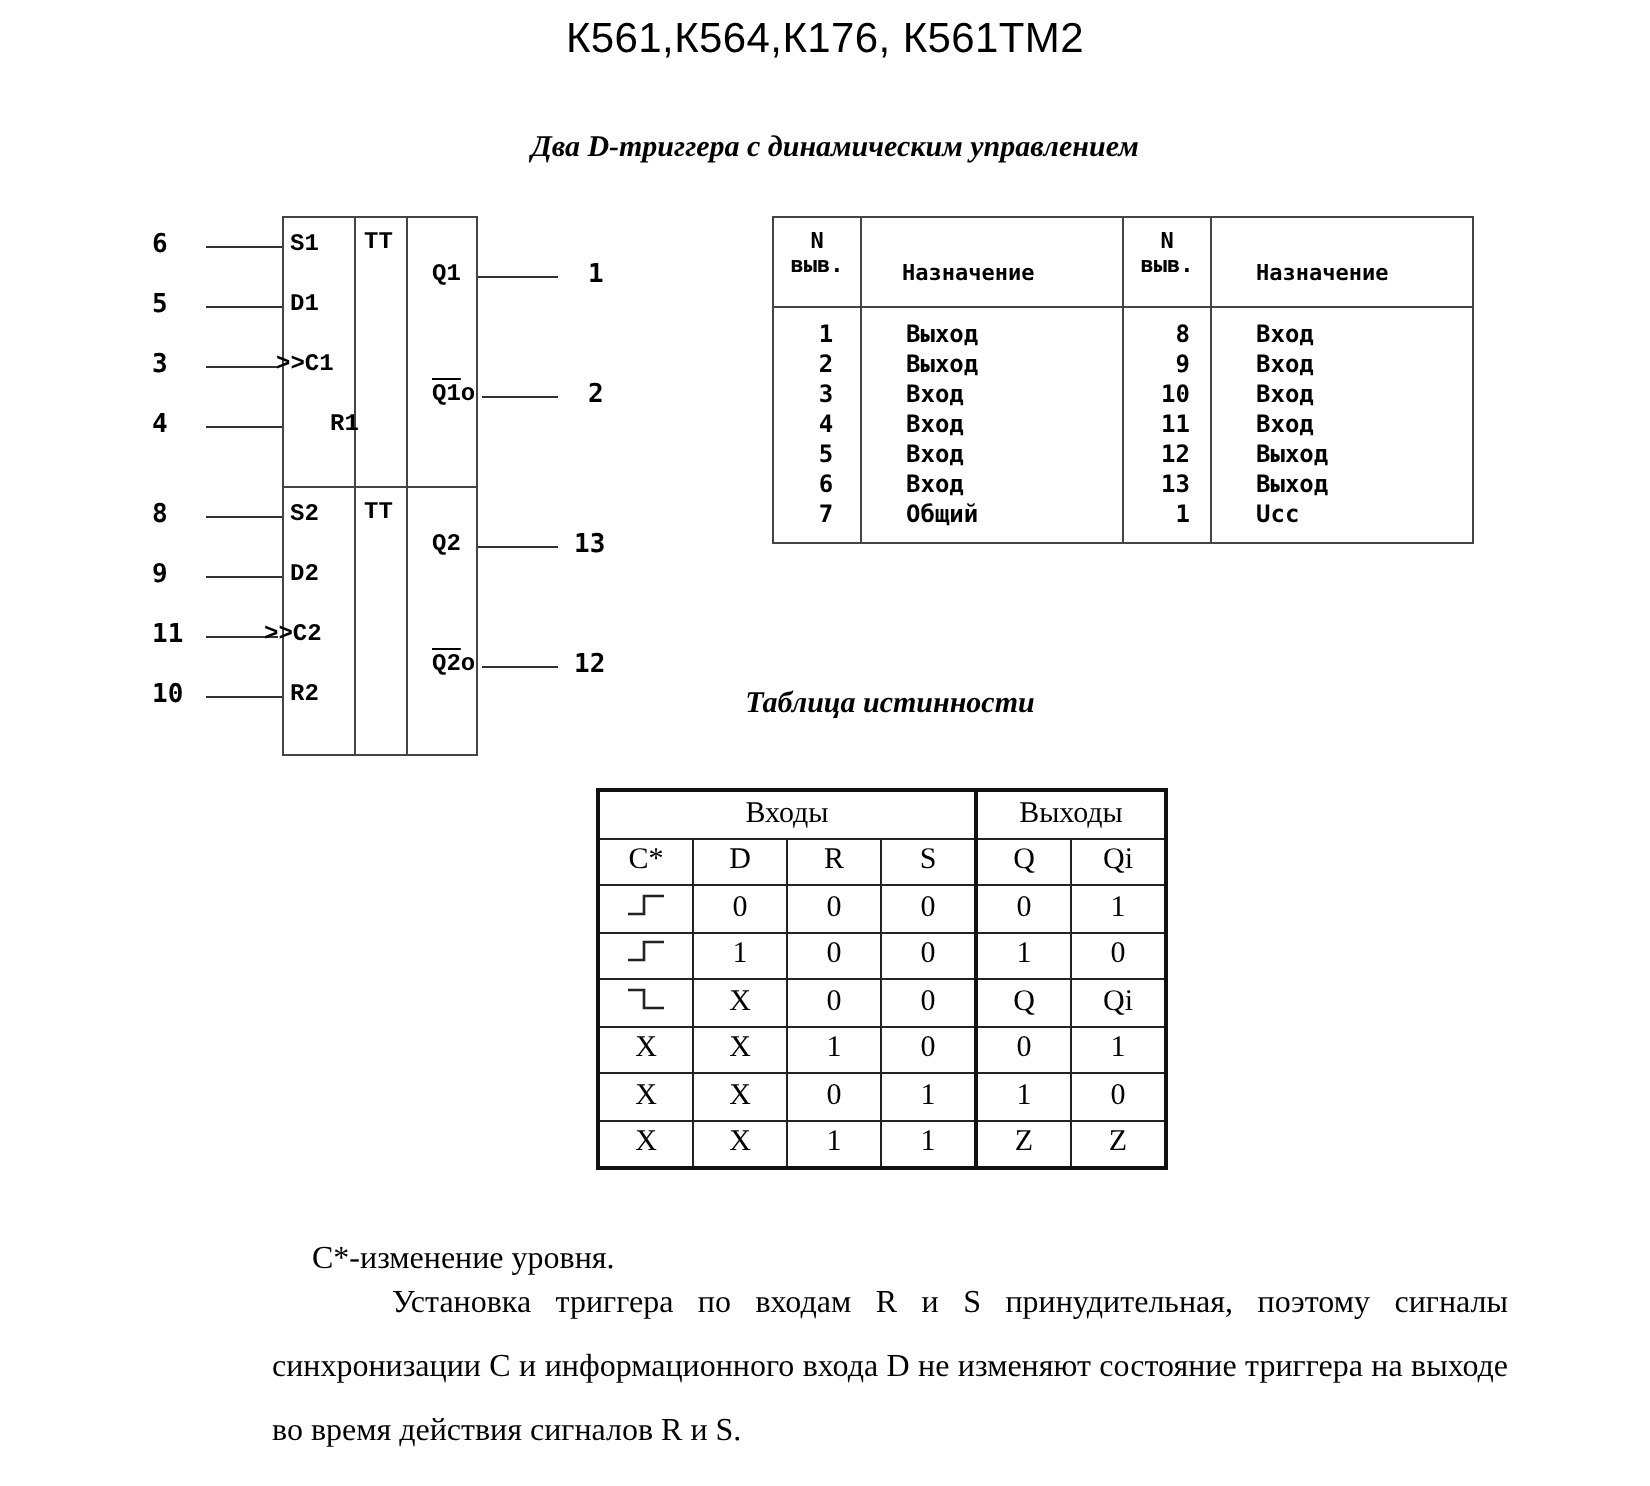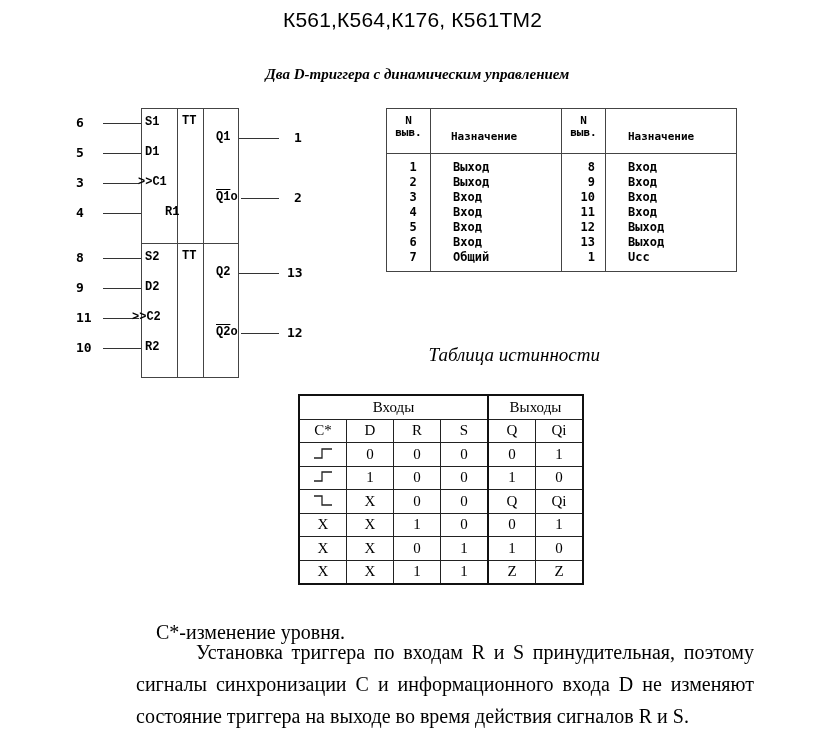--- a/index.html
+++ b/index.html
@@ -20,30 +20,30 @@
   
   #pintable { left:386px; top:108px; width:351px; height:164px; border:1px solid #444; box-sizing:border-box; }
   #pintable .sep { position:absolute; top:0; bottom:0; width:1px; background:#444; }
   #pintable .hsep { position:absolute; left:0; right:0; top:44px; height:1px; background:#444; }
   .pt-h { position:absolute; font-family:"DejaVu Sans Mono", monospace; font-weight:bold; font-size:11px; text-align:center; line-height:12px; }
   .pt-body { position:absolute; top:51px; font-family:"DejaVu Sans Mono", monospace; font-weight:bold; font-size:12px; line-height:15px; }
   .pt-body div { height:15px; }
   .num-col { text-align:center; }
   .num-col-r { text-align:right; }
 
-  #tt-title { left:290px; width:310px; top:344px; text-align:right; font-family:"Liberation Serif", serif; font-style:italic; font-weight:normal; font-size:19px; }
+  #tt-title { left:290px; width:310px; top:344px; text-align:center; font-family:"Liberation Serif", serif; font-style:italic; font-weight:bold; font-size:15px; }
 
   
   #truth { left:298px; top:394px; border-collapse:collapse; font-family:"Liberation Serif", serif; font-size:15px; }
   #truth td { border:1px solid #222; text-align:center; height:22.5px; padding:0; }
   #truth { border:2px solid #111; }
   .tc { width:46px; }
   .thick-r { border-right:2px solid #111 !important; }
 
-  .para { font-family:"Liberation Serif", serif; font-size:20px; }
+  .para { font-family:"Liberation Serif", serif; font-size:16px; }
   #note { left:156px; top:621px; }
   #p1 { left:96px; top:636px; width:618px; line-height:32px; text-align:justify; text-indent:60px;margin-left:40px; }
 </style>
 </head>
 <body>
 
 <div id="title" class="abs">К561,К564,К176, К561ТМ2</div>
 <div id="subtitle" class="abs">Два D-триггера с динамическим управлением</div>
 
 <div id="schem" class="abs">

